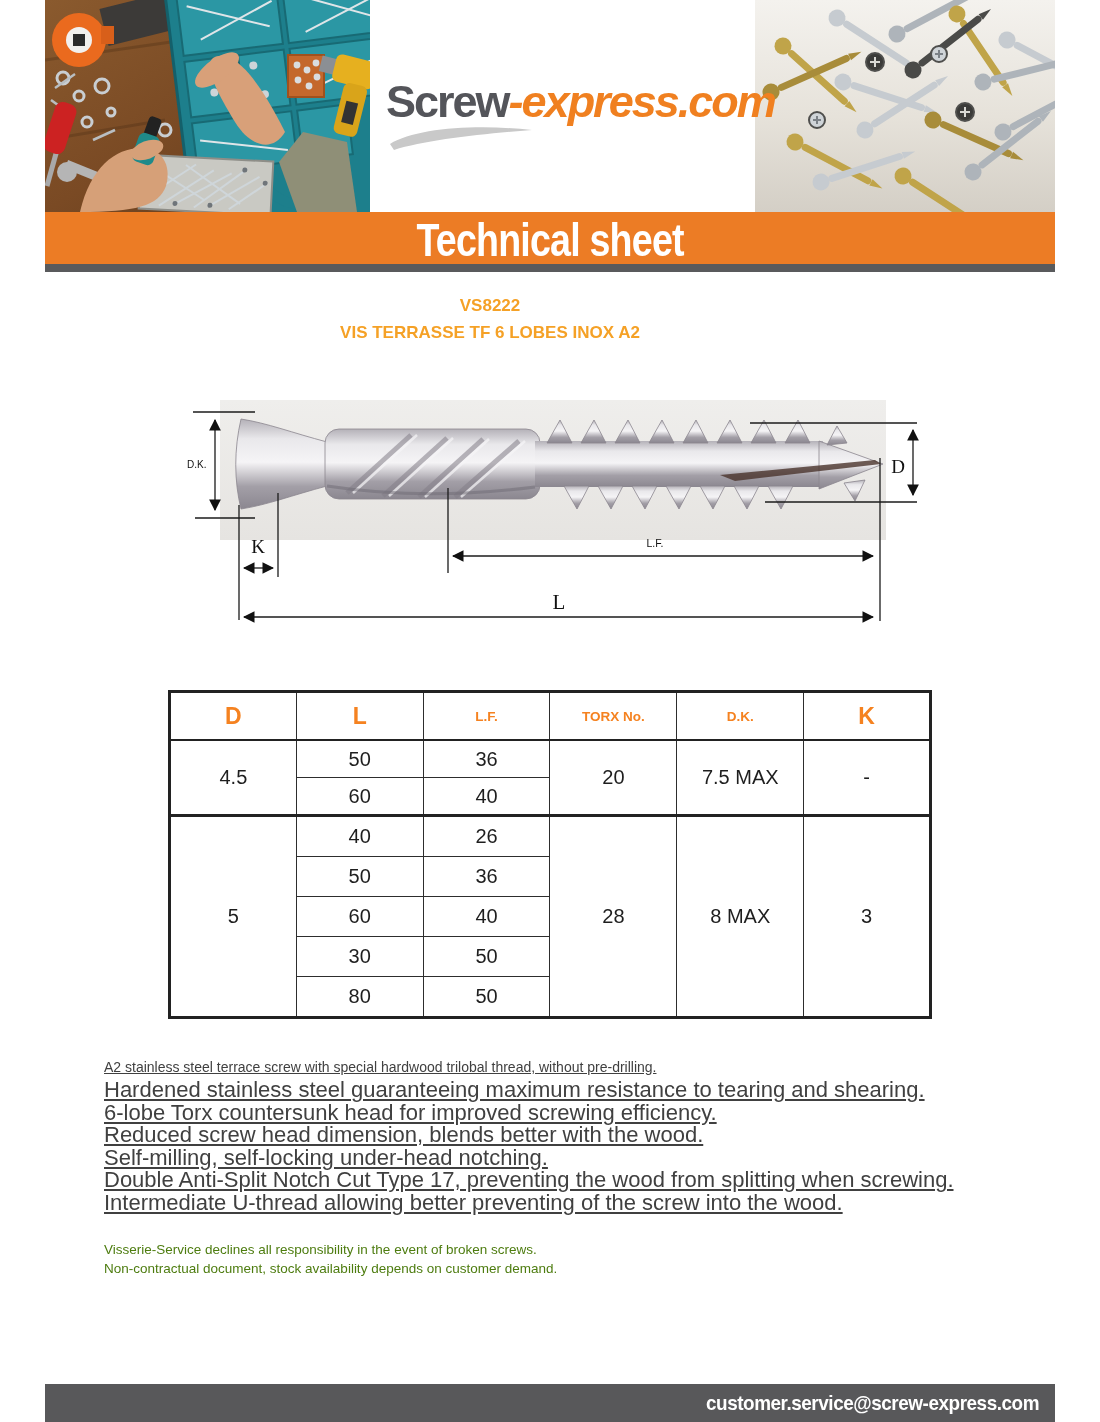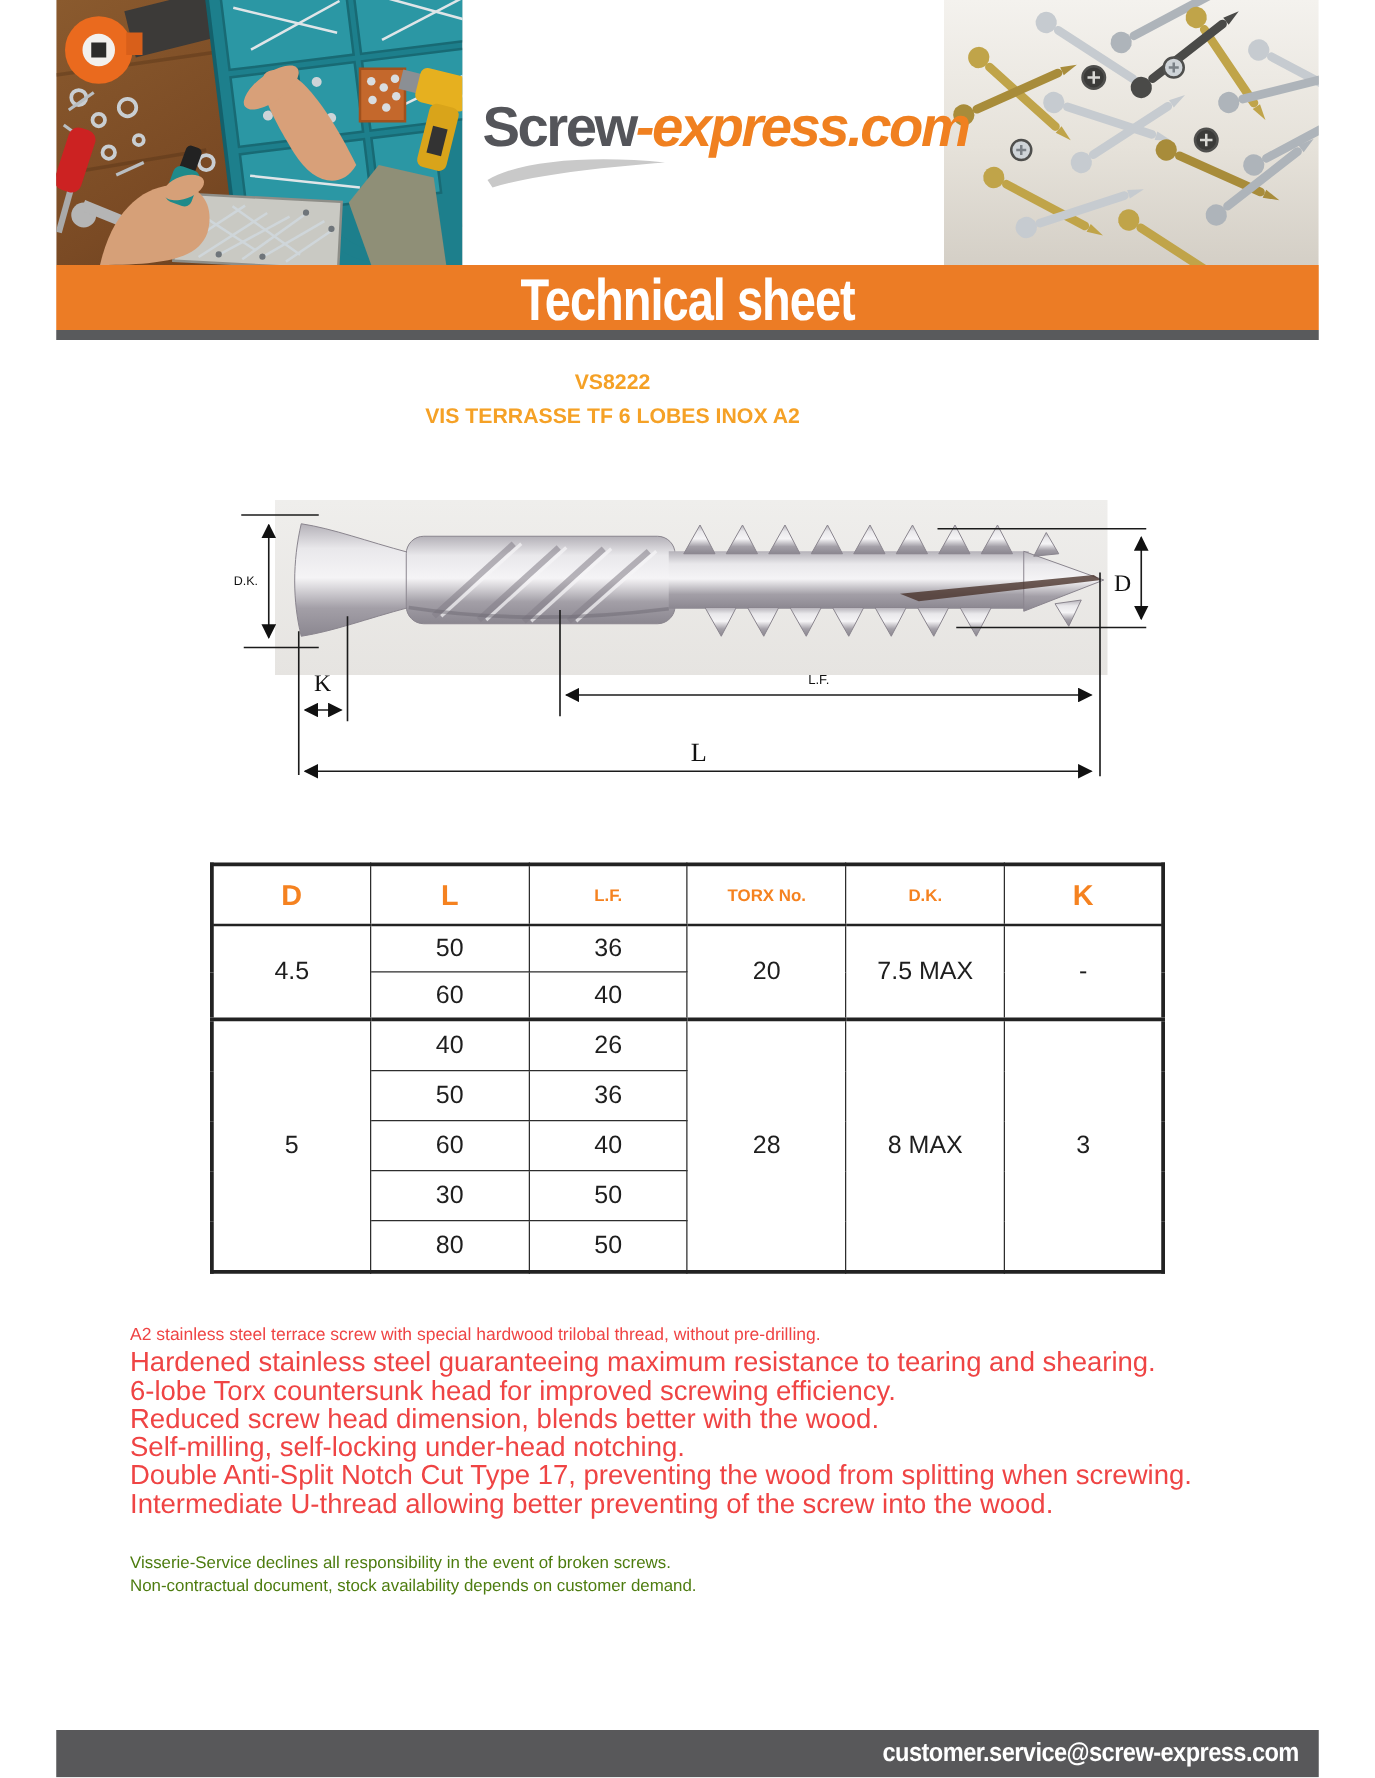--- a/index.html
+++ b/index.html
@@ -37,21 +37,21 @@
               padding:0;color:#1e1e1e;}
   .spec-table th{height:46px;color:#f58220;border-bottom:2.5px solid #222;}
   .hbig{font-size:23px;}
   .hsmall{font-size:13.5px;}
   .spec-table td{font-size:20px;}
   tr.g1 td{height:36px;}
   tr.g2 td{height:39px;}
   tr.gsep td{border-top:3px solid #222;}
 
   
-  .description{position:absolute;left:104px;top:1056px;color:#ef4444;}
+  .description{position:absolute;left:104px;top:1056px;color:#404040;text-decoration:underline;}
   .desc-line{font-size:22px;line-height:22.5px;}
   .desc-line.small{font-size:14px;line-height:23px;}
   .disclaimer{position:absolute;left:104px;top:1240px;color:#4d7c0f;font-size:13.5px;line-height:19px;}
 
   
   .footer{position:absolute;left:45px;top:1384px;width:1010px;height:38px;background:#58585a;
           display:flex;align-items:center;justify-content:flex-end;padding-right:16px;
           box-sizing:border-box;}
   .footer-email{color:#fff;font-weight:bold;font-size:21px;letter-spacing:-0.5px;
                 transform:scaleX(0.9);transform-origin:right center;white-space:nowrap;}

